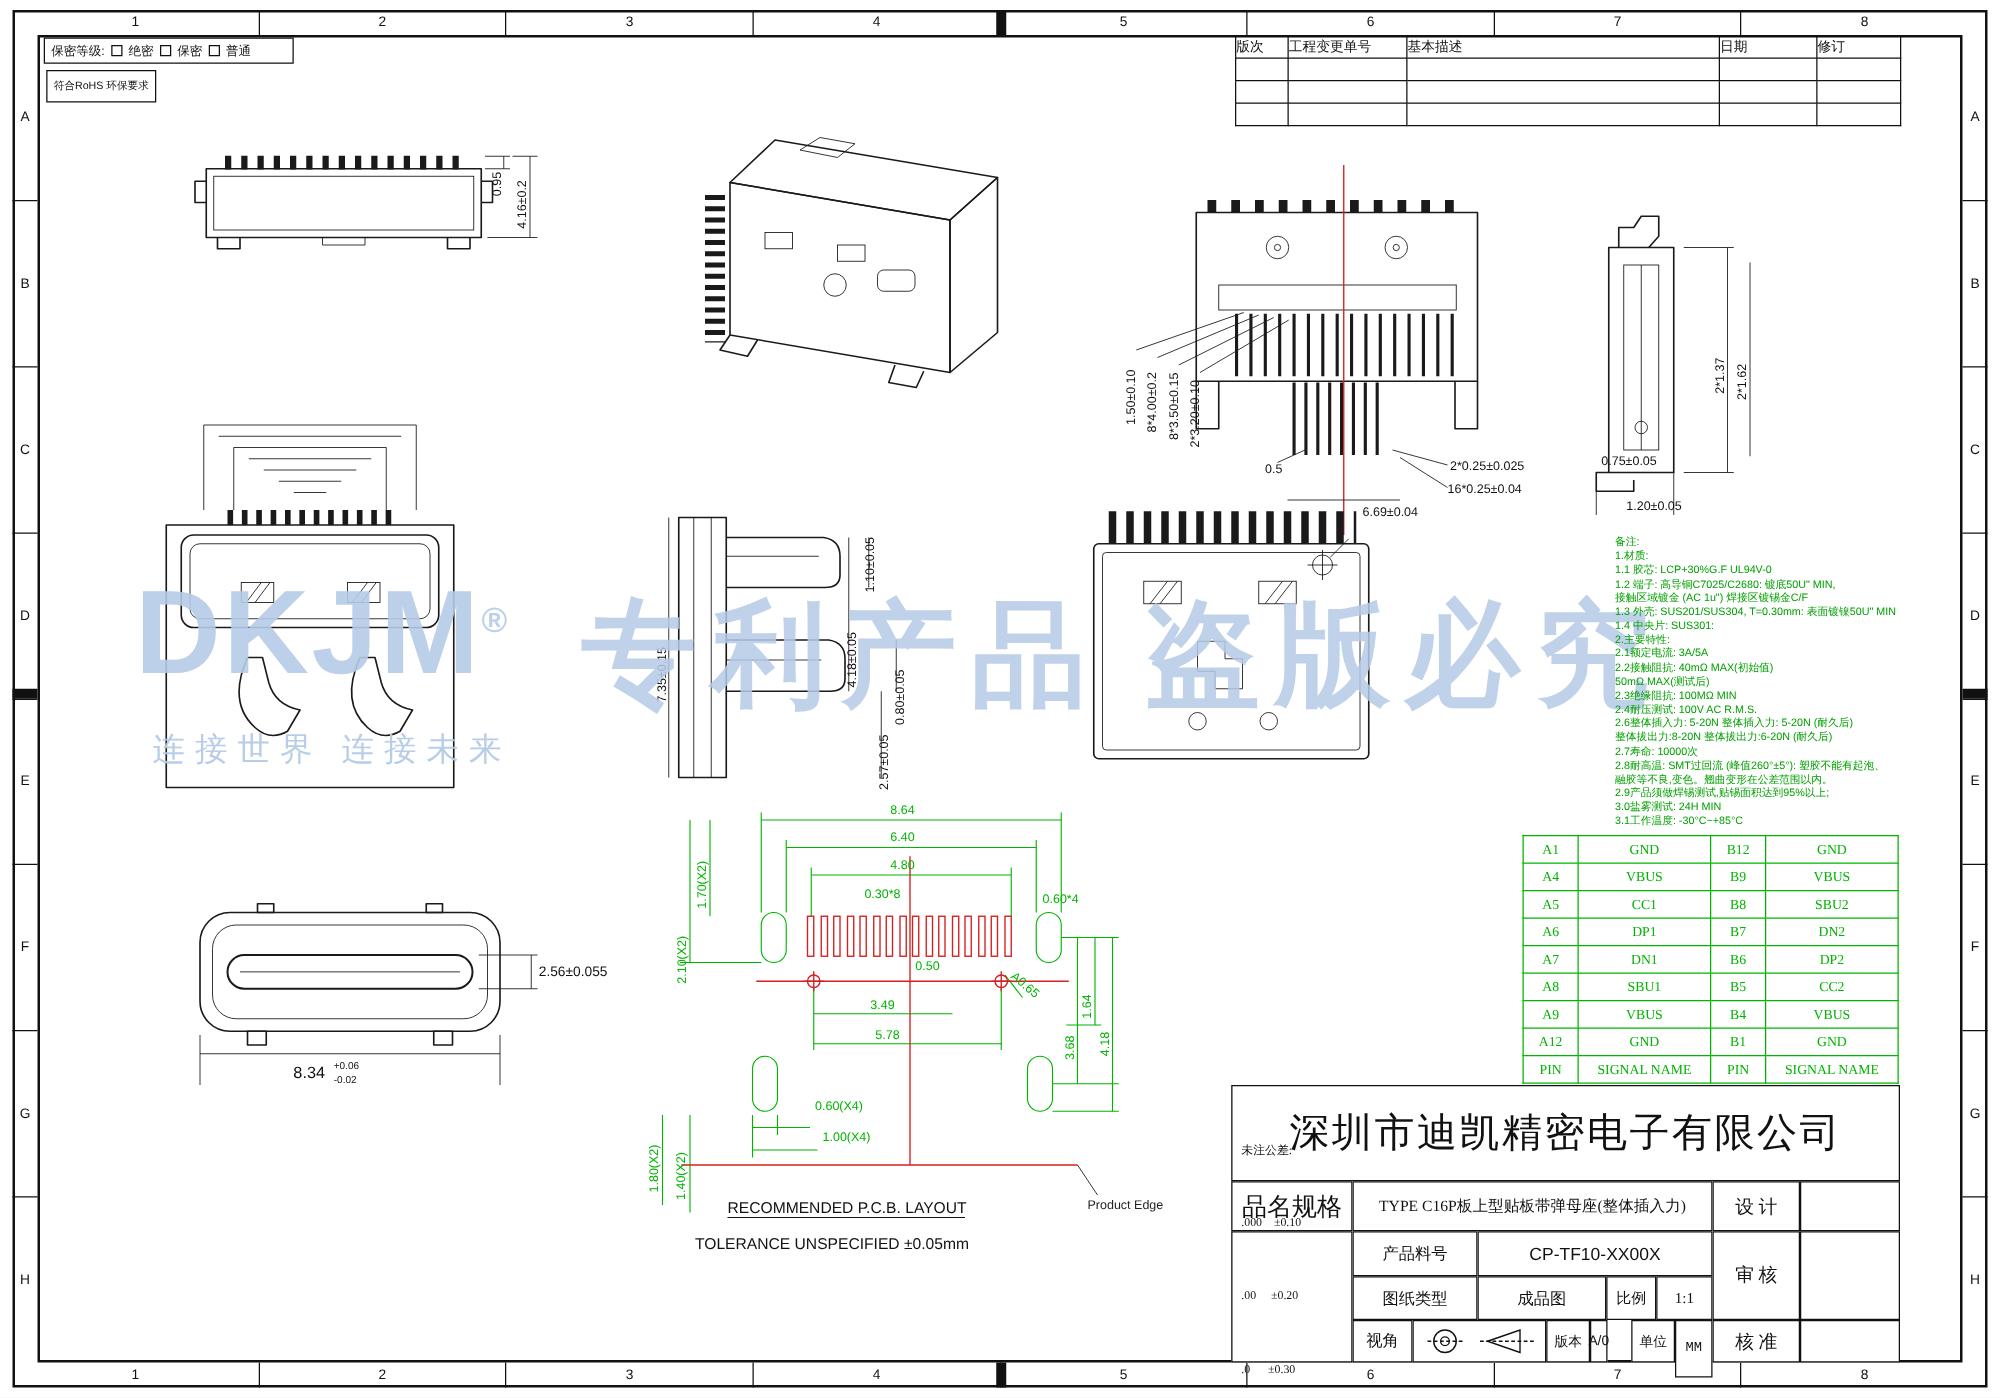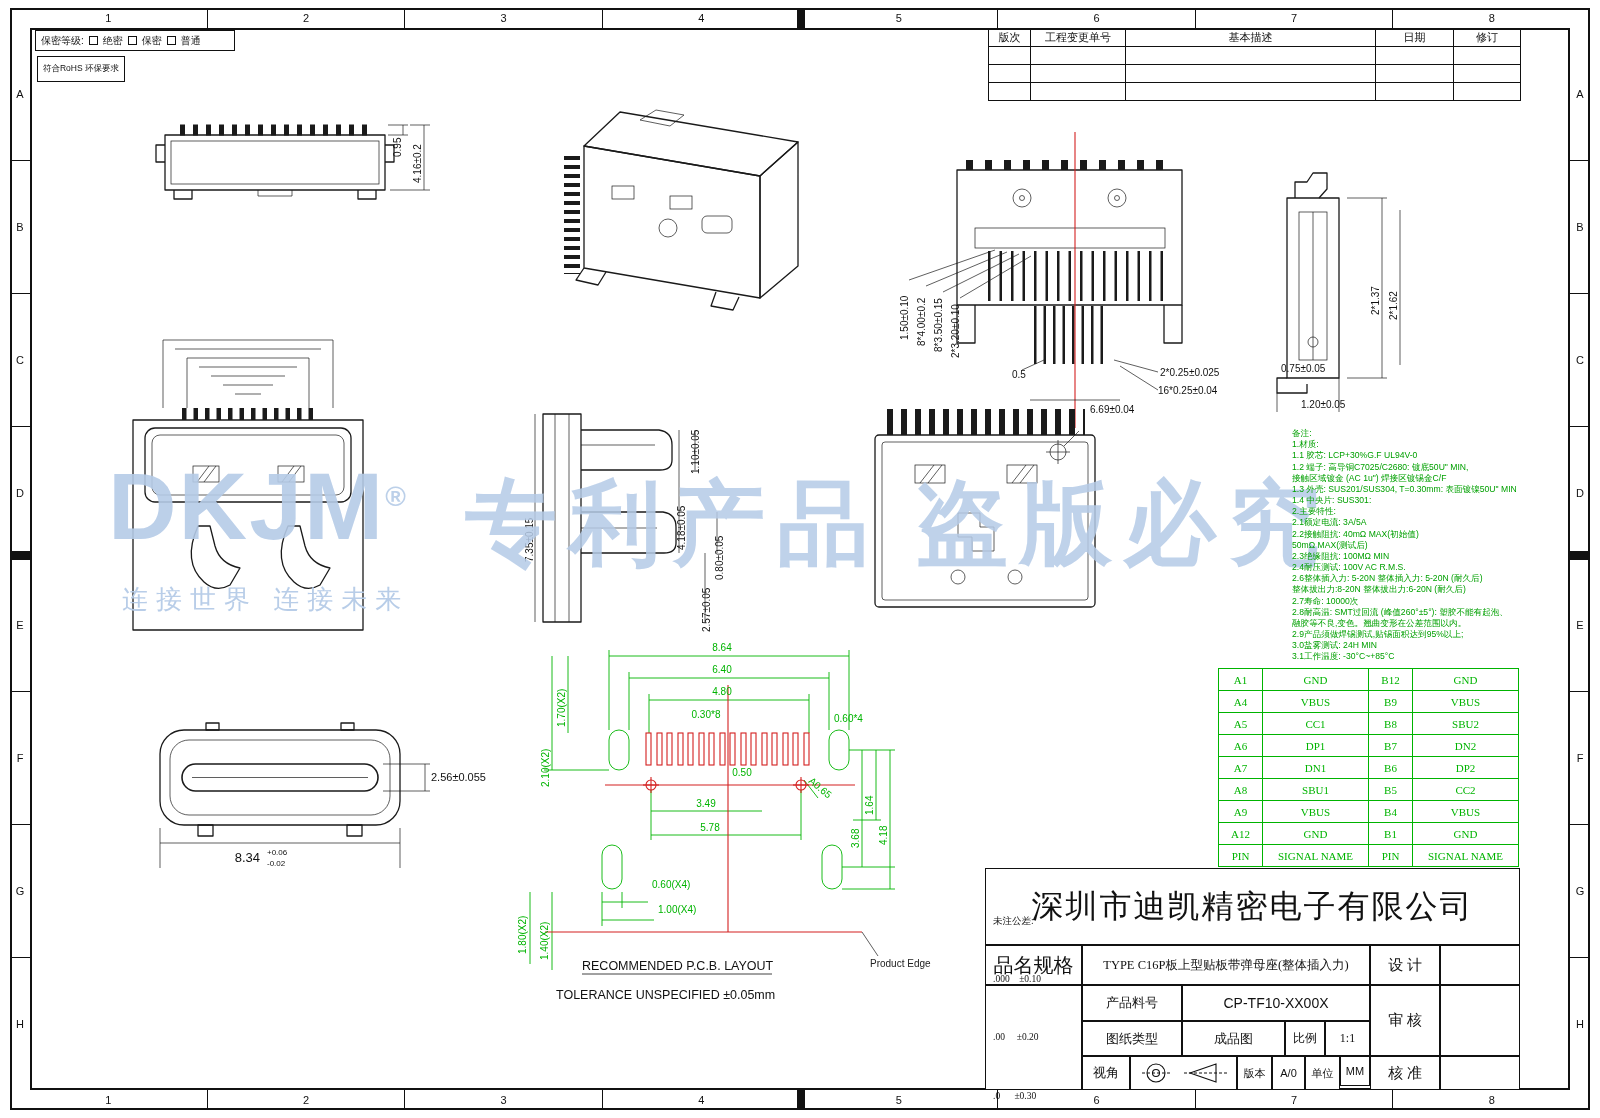--- a/index.html
+++ b/index.html
@@ -15,21 +15,21 @@
   .gridstrip .gc { flex:1; display:flex; align-items:center; justify-content:center; }
   .gridstrip.h .gc { border-right:1px solid #111; } .gridstrip.h .gc:last-child { border-right:none; }
   .gridstrip.v .gc { border-bottom:1px solid #111; } .gridstrip.v .gc:last-child { border-bottom:none; }
   .cmark { position:absolute; background:#111; }
   .conf { position:absolute; left:35px; top:30px; width:200px; height:21px; border:1px solid #111;
           display:flex; align-items:center; gap:5px; padding:0 5px; font-size:10px; color:#111; }
   .conf .cb { display:inline-block; width:9px; height:9px; border:1px solid #111; background:#fff; }
   .rohs { position:absolute; left:37px; top:56px; width:88px; height:26px; border:1.3px solid #111;
           display:flex; align-items:center; justify-content:center; font-size:8.5px; color:#111; }
   table.rev { position:absolute; left:988px; top:28px; width:532px; border-collapse:collapse; table-layout:fixed; }
-  table.rev td { border:1px solid #111; height:18px; font-size:11px; text-align:center; color:#111;
+  table.rev td { border:1px solid #111; height:18px; font-size:11px; color:#111;
                  font-family:"Liberation Serif", serif; overflow:hidden; white-space:nowrap; }
   svg.view { position:absolute; z-index:1; overflow:visible; }
   svg text { font-family:"Liberation Sans", sans-serif; font-size:10px; fill:#111; stroke:none; }
   svg text.g { fill:#00b400; }
   .ol   { stroke:#1a1a1a; fill:none; stroke-width:1.3; stroke-linejoin:round; }
   .ol2  { stroke:#1a1a1a; fill:none; stroke-width:0.7; }
   .dimline { stroke:#1a1a1a; fill:none; stroke-width:0.7; }
   .comb { stroke:#1a1a1a; fill:none; }
   .gl { stroke:#00b400; fill:none; stroke-width:0.9; }
   .rl { stroke:#d42020; fill:none; stroke-width:1.1; }
@@ -588,19 +588,19 @@
       <g style="stroke:#111;fill:none;stroke-width:1.1">
         <circle cx="22" cy="16" r="9"></circle>
         <circle cx="22" cy="16" r="3.5"></circle>
         <line x1="8" y1="16" x2="36" y2="16" style="stroke-dasharray:3 2"></line>
         <polygon points="56,16 82,7 82,25"></polygon>
         <line x1="50" y1="16" x2="94" y2="16" style="stroke-dasharray:3 2"></line>
       </g>
     </svg>
   </div>
   <div class="tb-cell" style="left:1237px;top:1056px;width:35px;height:34px;font-size:11px">版本</div>
-  <div class="tb-cell" style="left:1272px;top:1056px;width:33px;height:34px;font-size:11px;font-family:'Liberation Sans',sans-serif">A/0</div>
+  <div class="tb-cell" style="left:1272px;top:1056px;width:14px;height:34px;font-size:11px;font-family:'Liberation Sans',sans-serif">A/0</div>
   <div class="tb-cell" style="left:1305px;top:1056px;width:35px;height:34px;font-size:11px">单位</div>
-  <div class="tb-cell" style="left:1340px;top:1056px;width:30px;height:30px;font-size:11px;font-family:Liberation Sans, sans-serif">MM</div>
+  <div class="tb-cell" style="left:1340px;top:1056px;width:30px;height:46px;font-size:11px;font-family:Liberation Mono, monospace">MM</div>
   <div class="tb-cell" style="left:1370px;top:1056px;width:70px;height:34px;font-size:15px">核  准</div>
   <div class="tb-cell" style="left:1440px;top:1056px;width:80px;height:34px"></div>
 
 </div>
 
 </body></html>

